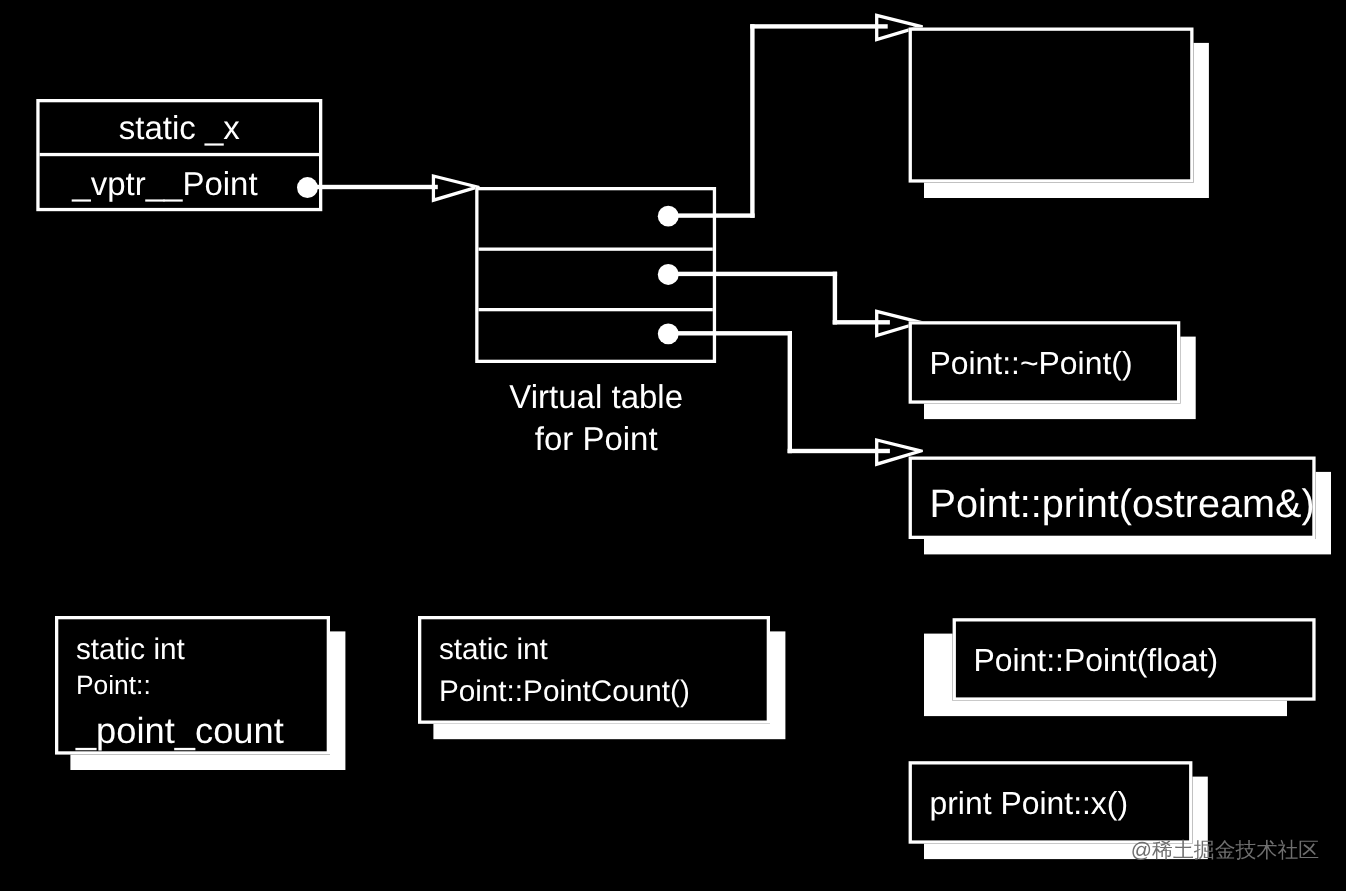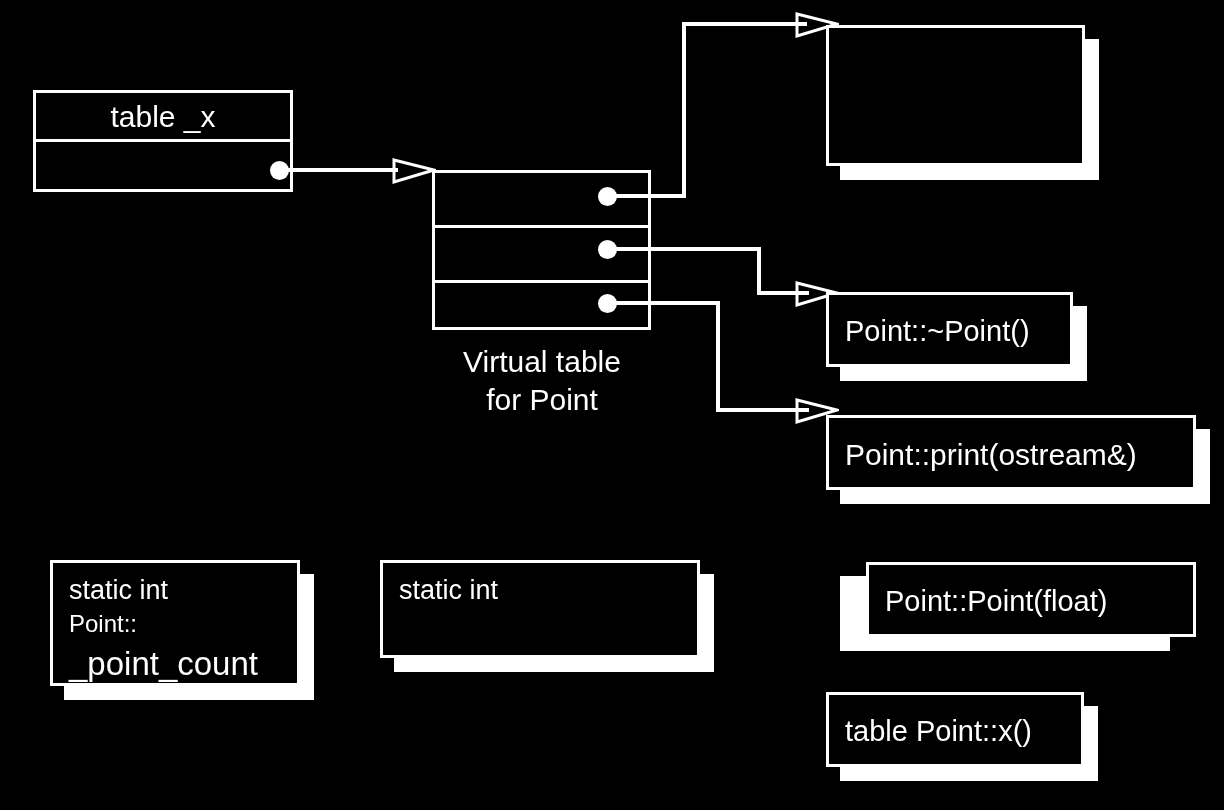--- a/index.html
+++ b/index.html
@@ -68,21 +68,22 @@
     text-align: center;
   }
 </style>
 </head>
 <body>
 
 <div id="canvas">
 
   <div class="box" style="left:33px; top:90px; width:260px; height:102px;"></div>
   <div class="divider" style="left:36px; top:139px; width:254px; height:3px;"></div>
-  <div class="boxtext center" style="left:33px; top:99px; width:260px; font-size:30px;">table _x</div>
+  <div class="boxtext center" style="left:33px; top:99px; width:260px; font-size:30px;">static _x</div>
+  <div class="boxtext center" style="left:20px; top:150px; width:260px; font-size:30px;">_vptr__Point</div>
   <div class="dot" style="left:270px; top:161px; width:19px; height:19px;"></div>
 
   <div class="hline" style="left:288px; top:168px; width:110px; height:4px;"></div>
   <svg class="arrow" style="left:392px; top:155px;" width="44" height="32" viewBox="0 0 44 32">
     <polygon points="2,5 42,15 2,27" fill="none" stroke="#ffffff" stroke-width="3"></polygon>
   </svg>
 
   <div class="box" style="left:432px; top:170px; width:219px; height:160px;"></div>
   <div class="divider" style="left:435px; top:225px; width:213px; height:3px;"></div>
   <div class="divider" style="left:435px; top:280px; width:213px; height:3px;"></div>
@@ -120,39 +121,41 @@
     <span class="boxtext" style="left:14px; top:14px; font-size:26px;"></span>
   </div>
 
   <div class="shadow" style="left:840px; top:306px; width:247px; height:75px;"></div>
   <div class="box" style="left:826px; top:292px; width:247px; height:75px;">
     <span class="boxtext" style="left:16px; top:19px; font-size:29px;">Point::~Point()</span>
   </div>
 
   <div class="shadow" style="left:840px; top:429px; width:370px; height:75px;"></div>
   <div class="box" style="left:826px; top:415px; width:370px; height:75px;">
-    <span class="boxtext" style="left:16px; top:19px; font-size:30px;">Point::print(ostream&amp;)</span>
+    <span class="boxtext" style="left:16px; top:19px; font-size:36px;">Point::print(ostream&amp;)</span>
   </div>
 
   <div class="shadow" style="left:64px; top:574px; width:250px; height:126px;"></div>
   <div class="box" style="left:50px; top:560px; width:250px; height:126px;">
     <span class="boxtext" style="left:16px; top:12px; font-size:27px;">static int</span>
     <span class="boxtext" style="left:16px; top:47px; font-size:24px;">Point::</span>
     <span class="boxtext" style="left:16px; top:82px; font-size:33px;">_point_count</span>
   </div>
 
   <div class="shadow" style="left:394px; top:574px; width:320px; height:98px;"></div>
   <div class="box" style="left:380px; top:560px; width:320px; height:98px;">
     <span class="boxtext" style="left:16px; top:12px; font-size:27px;">static int</span>
+    <span class="boxtext" style="left:16px; top:50px; font-size:27px;">Point::PointCount()</span>
   </div>
 
   <div class="shadow" style="left:840px; top:576px; width:330px; height:75px;"></div>
   <div class="box" style="left:826px; top:562px; width:330px; height:75px;margin-left:40px;">
     <span class="boxtext" style="left:16px; top:19px; font-size:29px;">Point::Point(float)</span>
   </div>
 
   <div class="shadow" style="left:840px; top:706px; width:258px; height:75px;"></div>
   <div class="box" style="left:826px; top:692px; width:258px; height:75px;">
-    <span class="boxtext" style="left:16px; top:19px; font-size:29px;">table Point::x()</span>
+    <span class="boxtext" style="left:16px; top:19px; font-size:29px;">print Point::x()</span>
   </div>
 
+  <div class="watermark" style="left:1028px; top:760px;">@稀土掘金技术社区</div>
 
 </div>
 
 </body></html>

